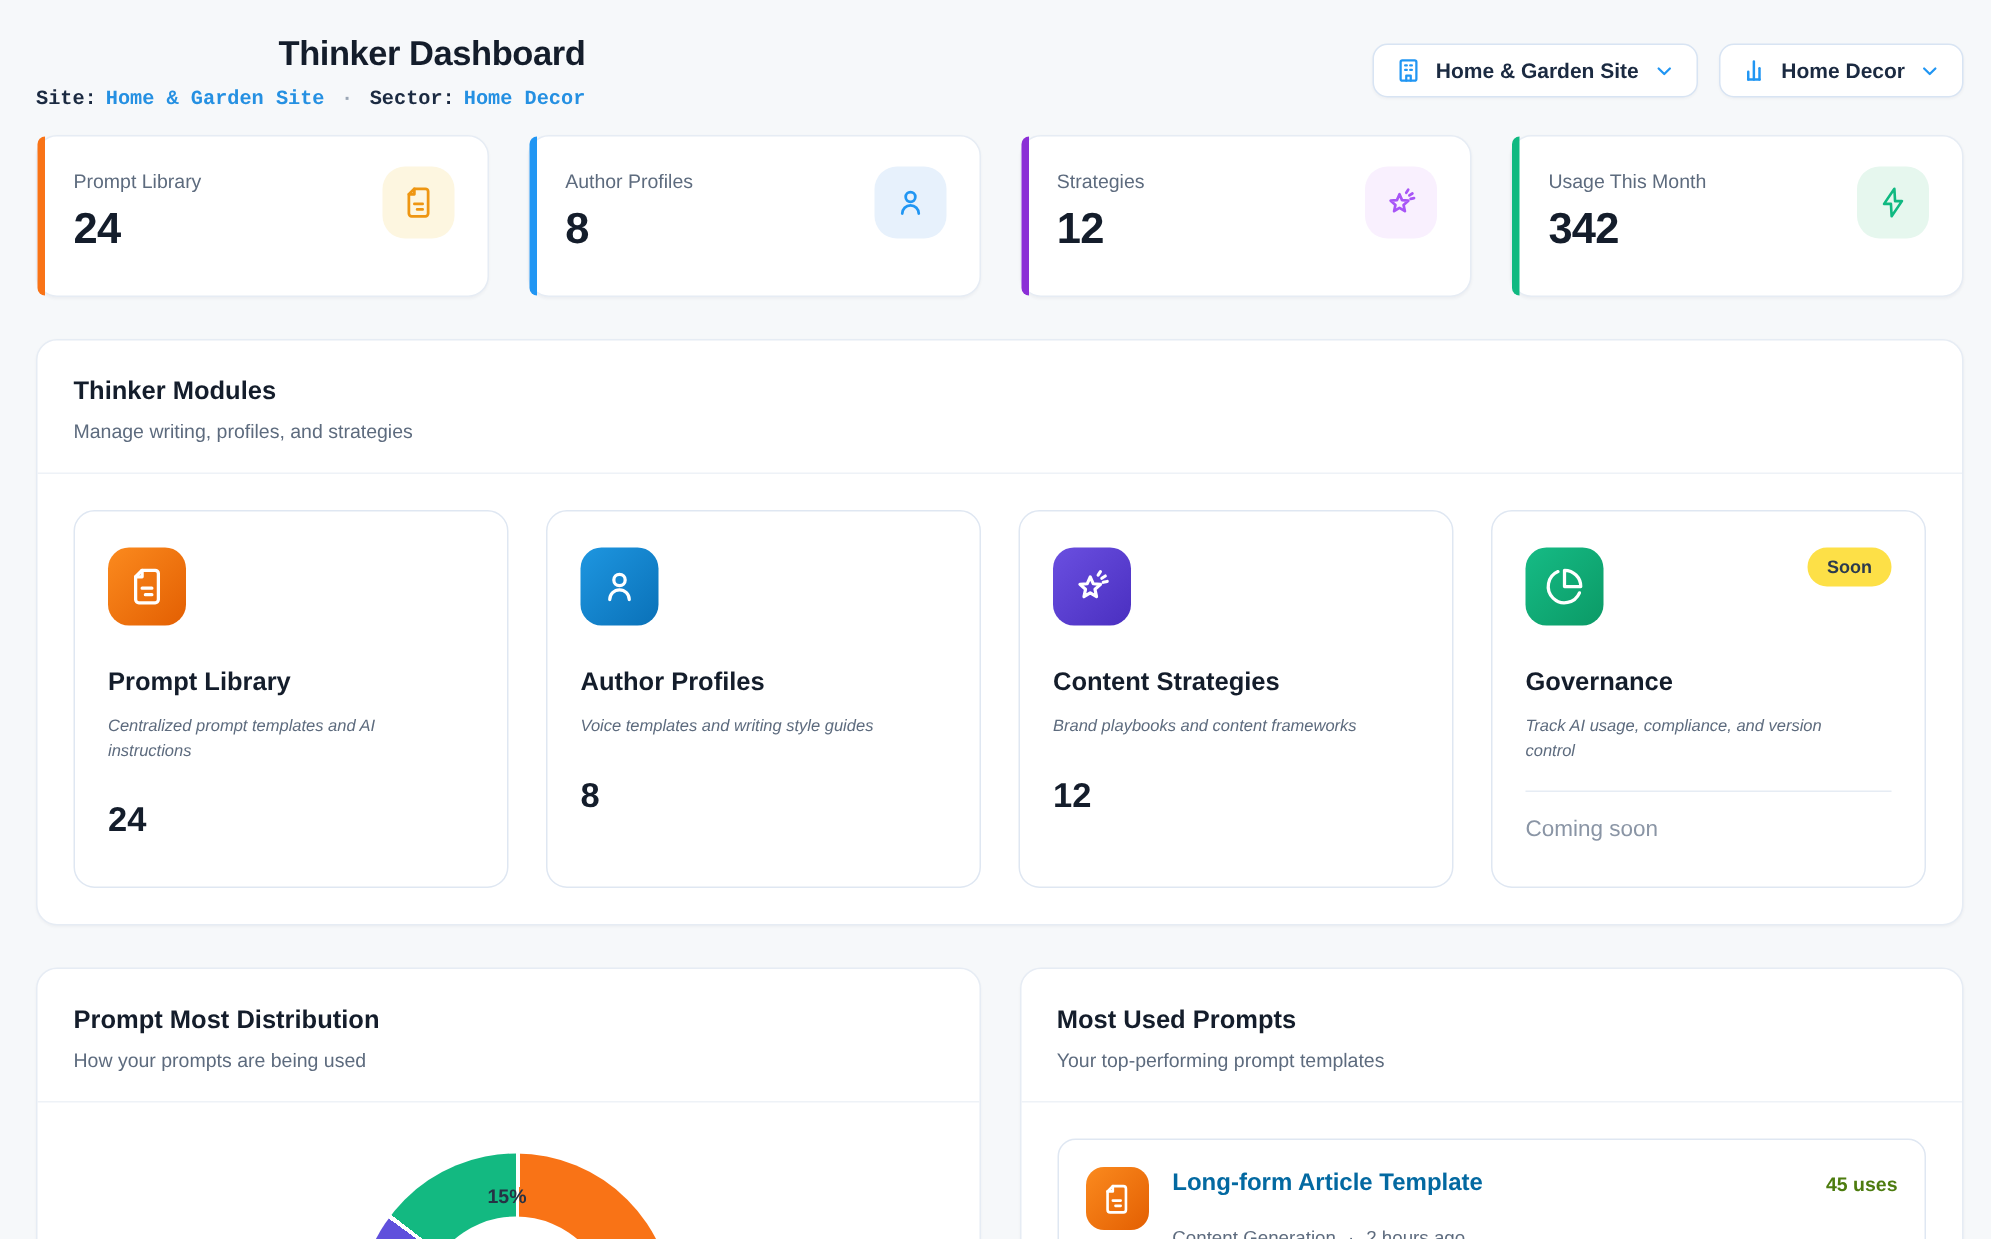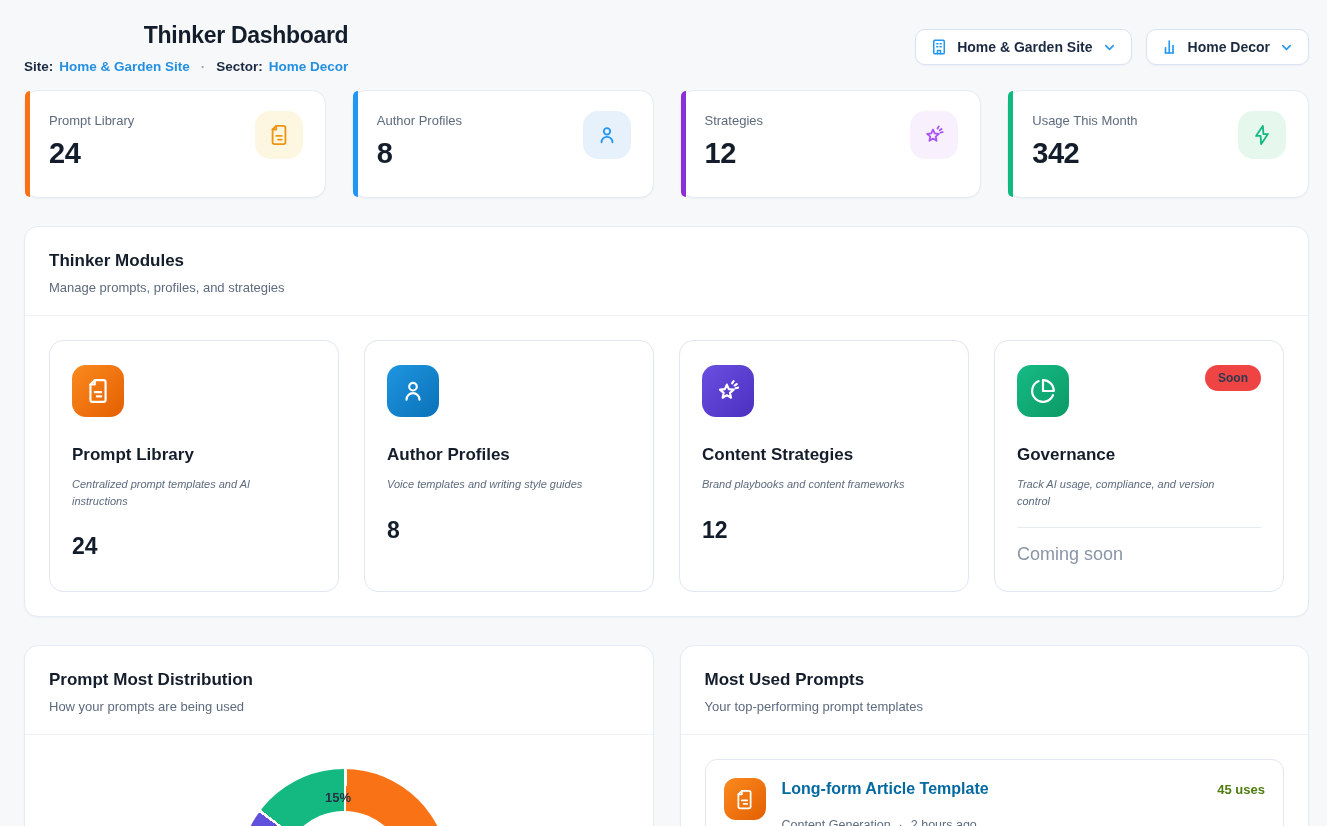--- a/index.html
+++ b/index.html
@@ -7,21 +7,21 @@
   body {
     background: #f6f8fa;
     font-family: "Liberation Sans", sans-serif;
     color: #16202e;
   }
   .page { padding: 22px 18px 0 24px; }
 
   
   .header { display: flex; justify-content: space-between; align-items: flex-start; }
   .page-title { font-size: 23px; font-weight: 800; letter-spacing: -0.3px; color: #141d2b; text-align: right; }
-  .meta { margin-top: 10px; font-size: 13.5px; font-weight: 700; display: flex; gap: 6px; align-items: center; }
+  .meta { margin-top: 10px; font-size: 13.5px; font-weight: 700; display: flex; gap: 6px; align-items: center; font-family: Liberation Mono, monospace; }
   .meta .lbl { color: #1b2a41; }
   .meta .link { color: #2590e2; cursor: pointer; }
   .meta .dot { color: #9aa6b5; margin: 0 5px; }
   .selectors { display: flex; gap: 14px; margin-top: 7px; }
   .selector {
     display: flex; align-items: center; gap: 9px;
     background: #fff; border: 1px solid #d8e4f3; border-radius: 10px;
     padding: 8px 14px; font-size: 14px; font-weight: 700; color: #1b2a41;
     box-shadow: 0 1px 2px rgba(16,24,40,0.04); cursor: pointer;
   }
@@ -65,25 +65,25 @@
   }
   .tile-orange { background: linear-gradient(135deg, #fb8a1e, #e35f02); }
   .tile-blue   { background: linear-gradient(135deg, #1e96e0, #0a71b8); }
   .tile-purple { background: linear-gradient(135deg, #6a4fe0, #4a2fc0); }
   .tile-green  { background: linear-gradient(135deg, #16bb85, #0b9a66); }
   .module-title { margin-top: 28px; font-size: 17px; font-weight: 800; color: #141d2b; }
   .module-desc { margin-top: 11px; font-size: 11px; color: #5d6b7e; line-height: 1.5; width: 95%; font-style: italic; }
   .module-count { margin-top: 24px; font-size: 23px; font-weight: 800; color: #141d2b; }
   .soon-badge {
     position: absolute; top: 24px; right: 22px;
-    background: #ef4444; color: #2b3a4e; font-size: 12px; font-weight: 700;
+    background: #fde047; color: #2b3a4e; font-size: 12px; font-weight: 700;
     padding: 6px 13px; border-radius: 999px;
   }
   .gov-divider { border: none; border-top: 1px solid #e6ecf4; margin-top: 18px; }
-  .coming-soon { margin-top: 16px; font-size: 18px; color: #8a95a5; }
+  .coming-soon { margin-top: 16px; font-size: 15px; color: #8a95a5; }
 
   
   .bottom { display: flex; gap: 26px; margin-top: 28px; height: 420px; }
   .bottom-panel { flex: 1; position: relative; }
 
   .donut { position: absolute; left: 214px; top: 123px; width: 210px; height: 210px; border-radius: 50%; }
   .donut-hole { position: absolute; inset: 42px; border-radius: 50%; background: #fff; }
   .donut-label { position: absolute; left: 86px; top: 21px; font-size: 13px; font-weight: 800; color: #263244; }
 
   .prompt-item {
@@ -191,21 +191,21 @@
         <svg width="22" height="22" viewBox="0 0 24 24" fill="none" stroke="#10b981" stroke-width="1.9" stroke-linecap="round" stroke-linejoin="round">
           <path d="M13 2 5.5 13h5L11 22l7.5-11h-5z"></path>
         </svg>
       </div>
     </div>
   </div>
 
   <div class="panel modules-panel">
     <div class="panel-head">
       <div class="panel-title">Thinker Modules</div>
-      <div class="panel-sub">Manage prompts, profiles, and strategies</div>
+      <div class="panel-sub">Manage writing, profiles, and strategies</div>
     </div>
     <div class="modules-grid">
 
       <div class="module-card">
         <div class="module-tile tile-orange">
           <svg width="26" height="26" viewBox="0 0 24 24" fill="none" stroke="#fff" stroke-width="2" stroke-linecap="round" stroke-linejoin="round" style="transform:scaleX(-1)">
             <path d="M15 2H7a2 2 0 0 0-2 2v16a2 2 0 0 0 2 2h10a2 2 0 0 0 2-2V6Z"></path>
               <path d="M15 2v4h4"></path>
               <path d="M9 13h6M9 17h4"></path>
           </svg>

